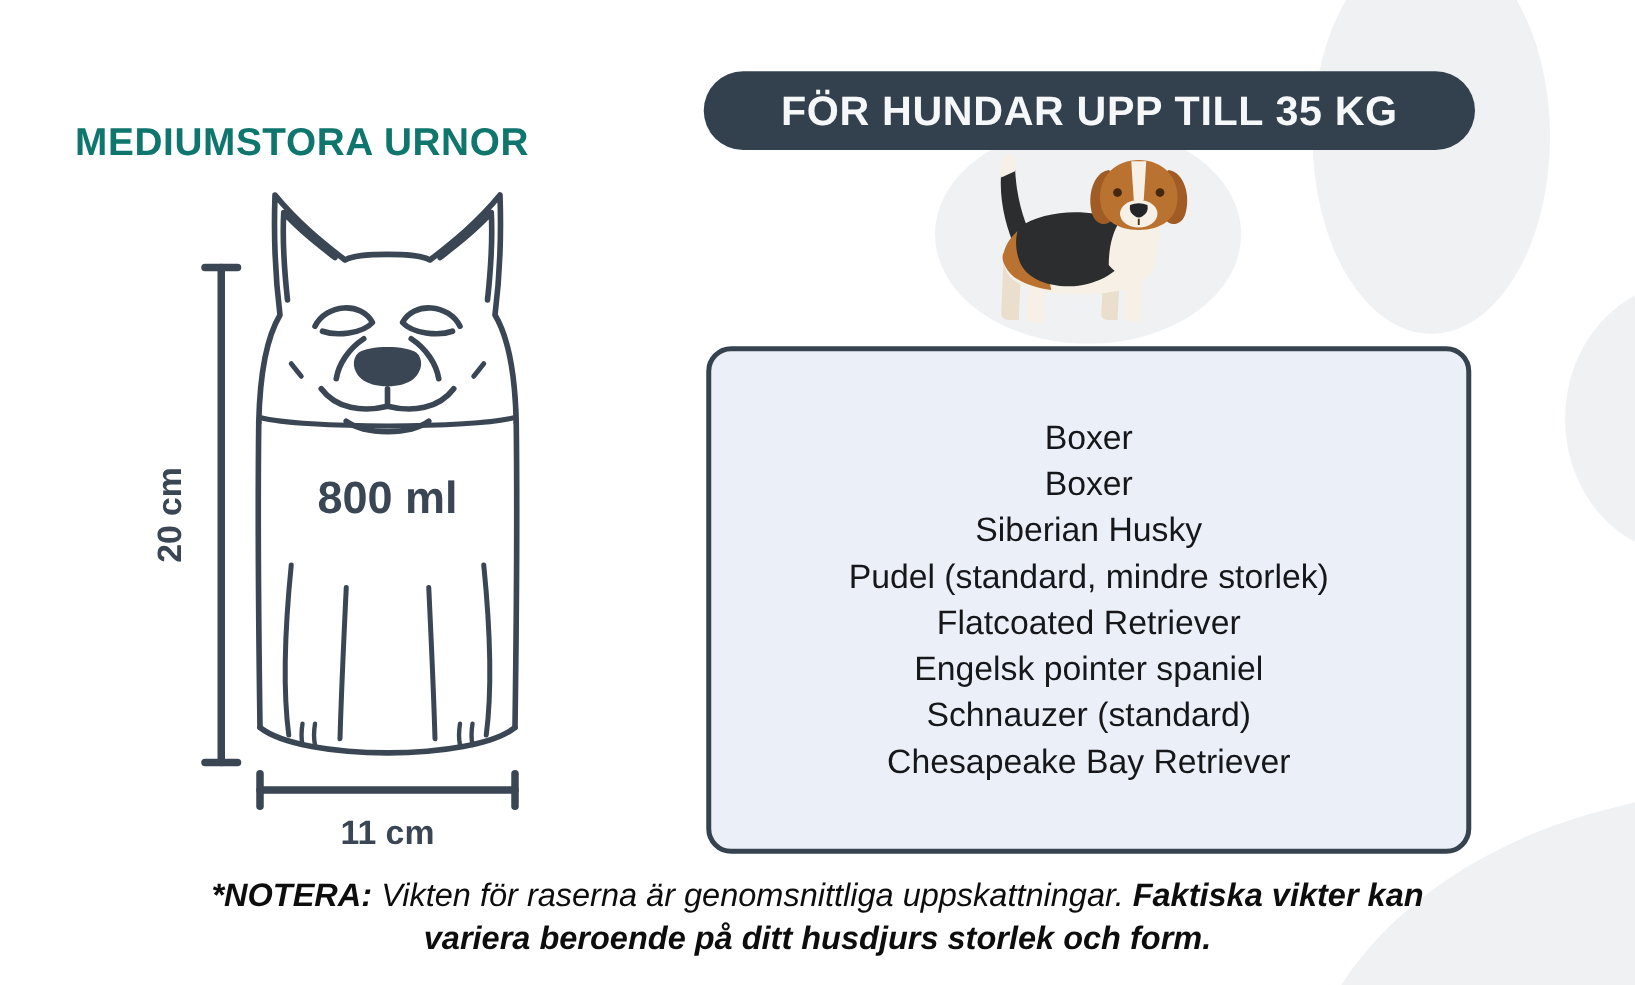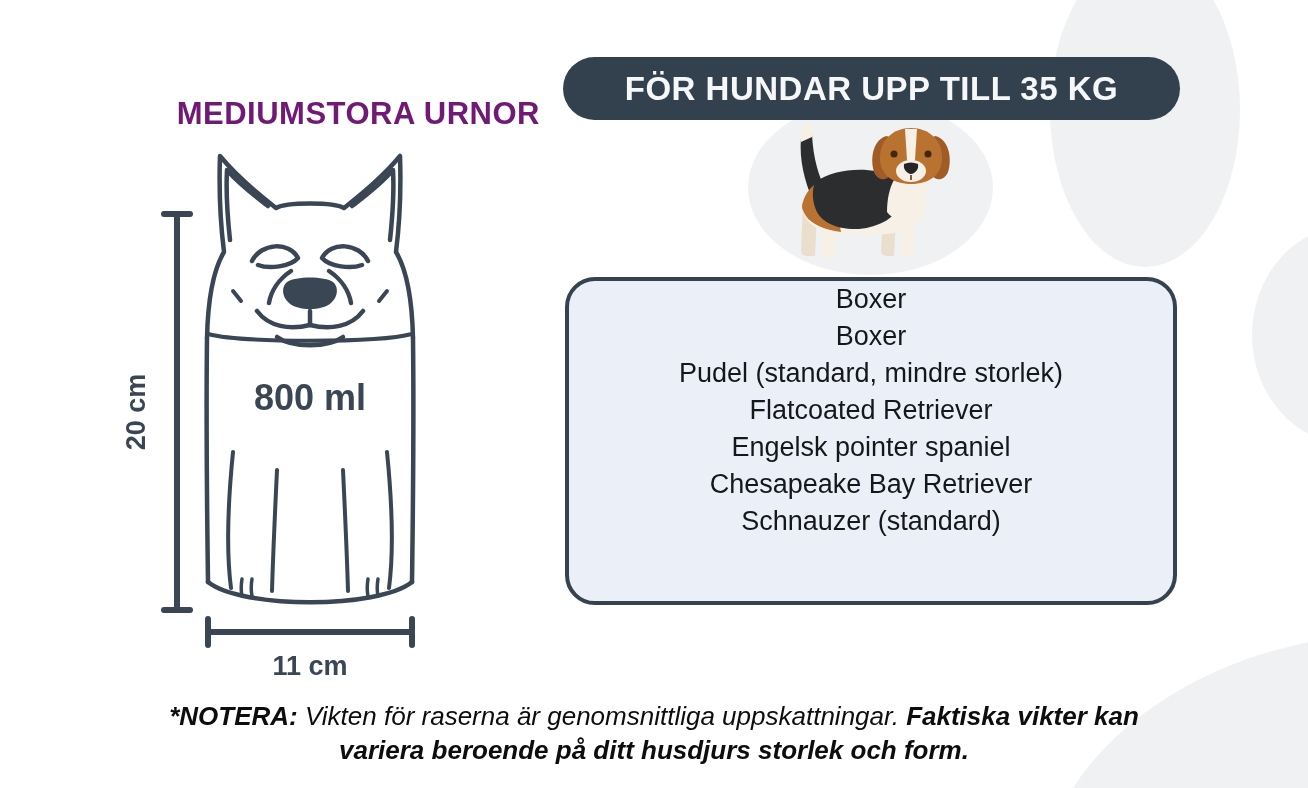--- a/index.html
+++ b/index.html
@@ -9,41 +9,41 @@
   }
   
   .paw-shape{position:absolute;background:#eff1f3;border-radius:50%;}
   .paw-toe1{left:1050px;top:-48px;width:190px;height:315px;}
   .paw-toe2{left:1252px;top:226px;width:195px;height:218px;}
   .paw-pad{left:1040px;top:638px;width:620px;height:430px;border-radius:48%;transform:rotate(-14deg);}
   .beagle-backdrop{left:748px;top:100px;width:245px;height:175px;}
   
   .title{
     position:absolute;left:60px;top:96px;width:480px;margin:0;
-    text-align:right;font-size:31px;font-weight:700;letter-spacing:.5px;
-    color:#701a75;
+    text-align:left;font-size:31px;font-weight:700;letter-spacing:.5px;
+    color:#0f766e;
   }
   
   .banner{
     position:absolute;left:563px;top:57px;width:617px;height:63px;
     background:#33414e;border-radius:32px;color:#f5f7f8;
     font-size:33px;font-weight:700;letter-spacing:.5px;
     display:flex;align-items:center;justify-content:center;white-space:nowrap;
   }
   
   .urn-svg{position:absolute;left:120px;top:130px;width:360px;height:560px;}
   .urn-svg text{font-family:"Liberation Sans",sans-serif;font-weight:700;fill:#3a4653;}
   
   .beagle-svg{position:absolute;left:775px;top:120px;width:200px;height:145px;}
   
   .breed-box{
-    position:absolute;left:565px;top:277px;width:612px;height:328px;
+    position:absolute;left:565px;top:277px;width:612px;height:406px;
     box-sizing:border-box;background:#ebf0f8;border:4px solid #36434f;
-    border-radius:30px;display:flex;flex-direction:column;
-    align-items:center;justify-content:flex-start;
+    border-radius:20px;display:flex;flex-direction:column;
+    align-items:center;justify-content:center;
   }
   .breed-line{
     font-size:27px;line-height:37px;color:#16171a;text-align:center;
     white-space:nowrap;
   }
   
   .note{
     position:absolute;left:124px;top:700px;width:1060px;margin:0;
     text-align:center;font-size:26px;line-height:1.3;color:#0d0d0d;
     font-style:italic;
@@ -135,22 +135,23 @@
     <ellipse cx="136" cy="51" rx="15" ry="11" fill="#f6f0e6"></ellipse>
     <path d="M 129,44 Q 136,41 143,44 Q 144,50 139,53 Q 136,55 133,53 Q 128,50 129,44 Z" fill="#232528"></path>
     <path d="M 136,55 L 136,60" stroke="#4a3015" stroke-width="1.5"></path>
     <circle cx="119" cy="34" r="3.5" fill="#42280c"></circle>
     <circle cx="153" cy="34" r="3.5" fill="#42280c"></circle>
   </svg>
 
   <div class="breed-box">
     <div class="breed-line">Boxer</div>
     <div class="breed-line">Boxer</div>
+    <div class="breed-line">Siberian Husky</div>
     <div class="breed-line">Pudel (standard, mindre storlek)</div>
     <div class="breed-line">Flatcoated Retriever</div>
     <div class="breed-line">Engelsk pointer spaniel</div>
+    <div class="breed-line">Schnauzer (standard)</div>
     <div class="breed-line">Chesapeake Bay Retriever</div>
-    <div class="breed-line">Schnauzer (standard)</div>
   </div>
 
   <p class="note"><b>*NOTERA:</b><span> Vikten för raserna är genomsnittliga uppskattningar. </span><b>Faktiska vikter kan variera beroende på ditt husdjurs storlek och form.</b></p>
 
 </div>
 
 </body></html>

